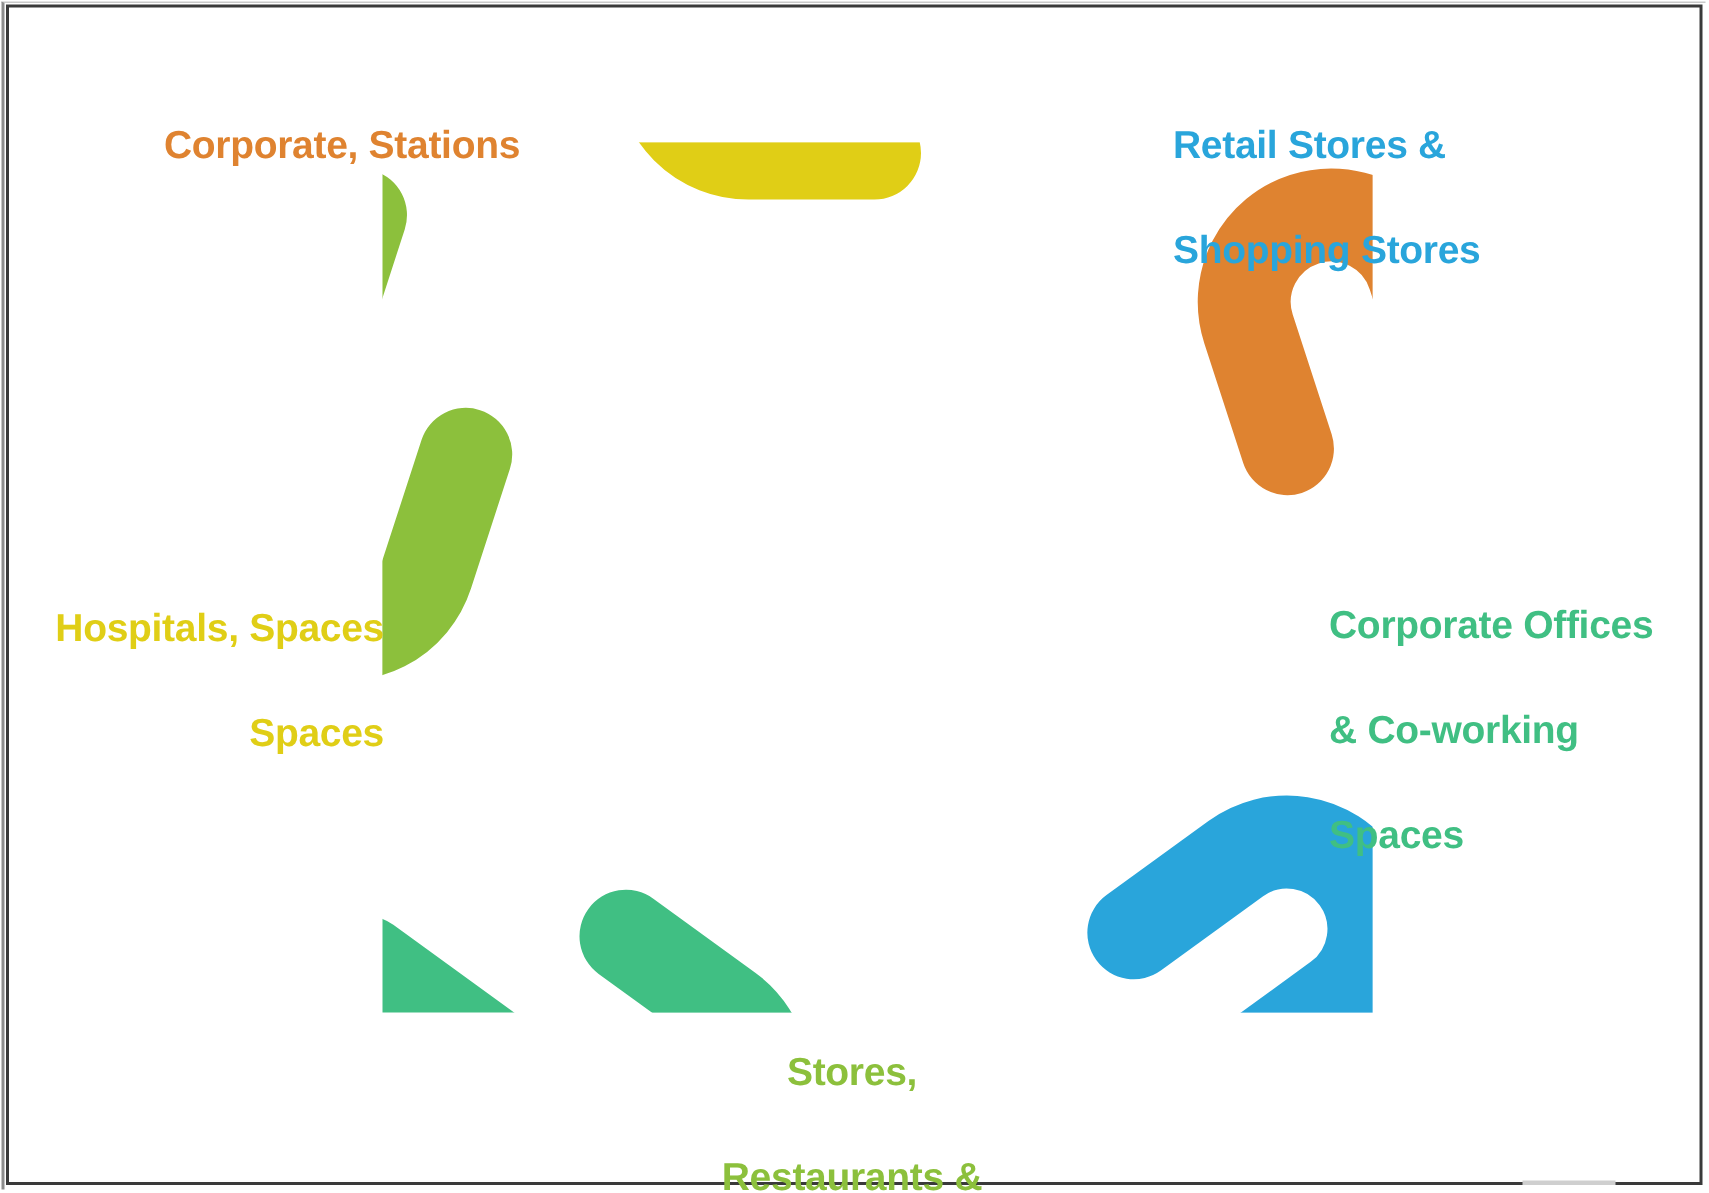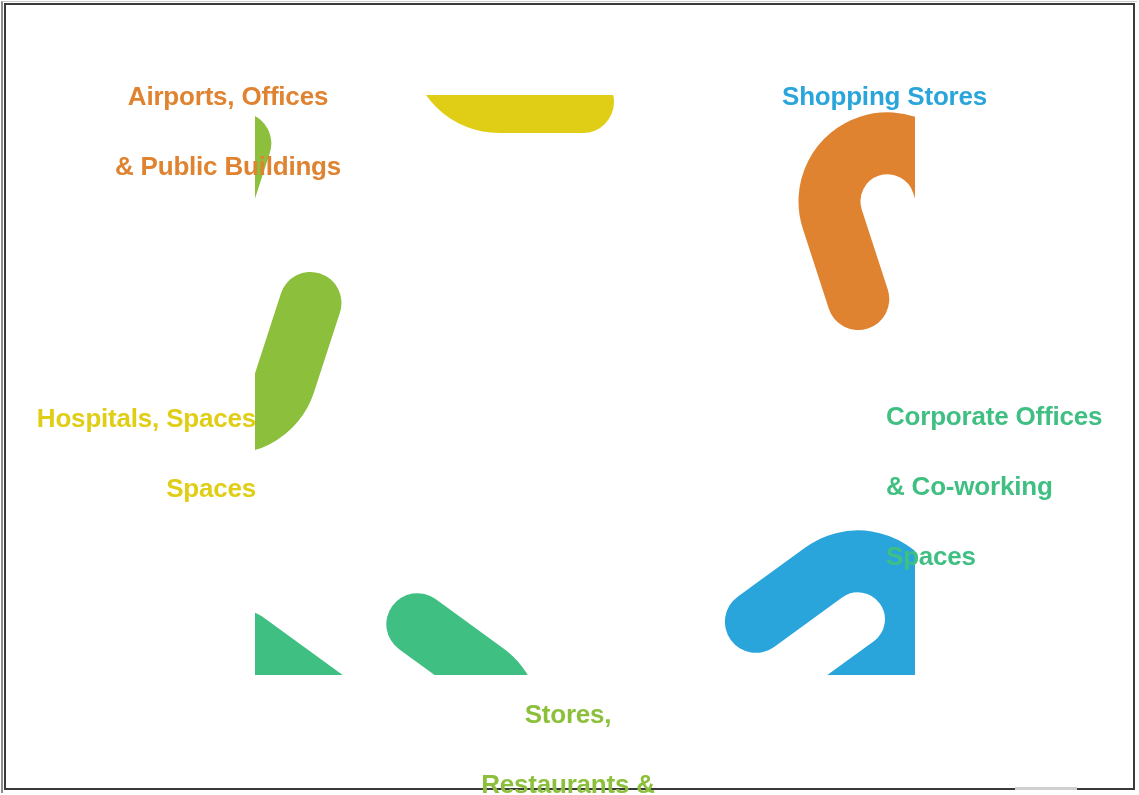--- a/index.html
+++ b/index.html
@@ -180,25 +180,25 @@
             <path d="M 288 -2 L 288 -86 A 58 58 0 0 1 404 -86 L 404 -10" fill="none" stroke="#ffffff" stroke-width="78" stroke-linecap="round"></path>
             <path d="M 288 -2 L 288 -86 A 58 58 0 0 1 404 -86 L 404 -10" fill="none" stroke="#E0CE16" stroke-width="62" stroke-linecap="round"></path>
           </g>
         </g>
 
       </g>
     </svg>
   </div>
 
   <div class="label" id="label-airports" style="color: rgb(223, 131, 48); text-align: center;">
-    <span class="line">Airports, Offices</span>
-    <span class="line">&amp; Public Buildings</span>
+    <span class="line">Corporate, Stations</span>
   </div>
 
   <div class="label" id="label-retail" style="color: rgb(41, 165, 219); text-align: left;">
+    <span class="line">Retail Stores &amp;</span>
     <span class="line">Shopping Stores</span>
   </div>
 
   <div class="label" id="label-hospitals" style="color: rgb(224, 206, 22); text-align: right;">
     <span class="line">Hospitals, Spaces</span>
     <span class="line">Spaces</span>
   </div>
 
   <div class="label" id="label-corporate" style="color: rgb(64, 191, 131); text-align: left;">
     <span class="line">Corporate Offices</span>

